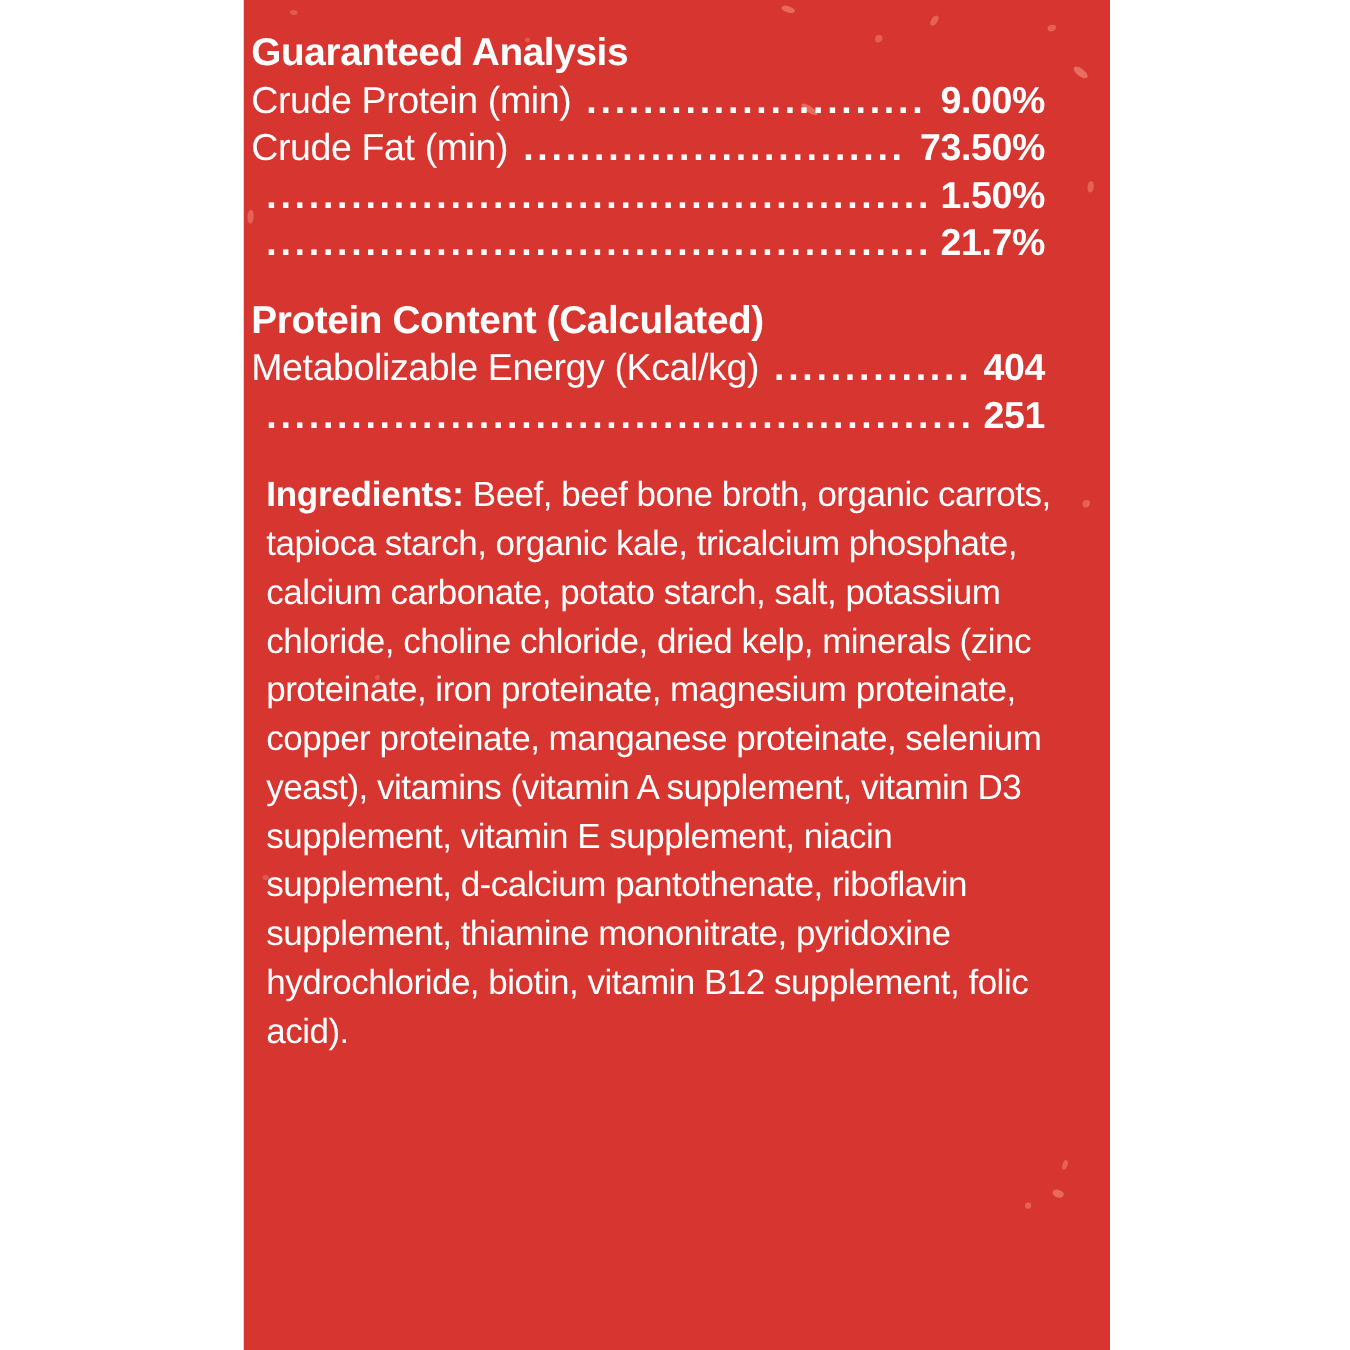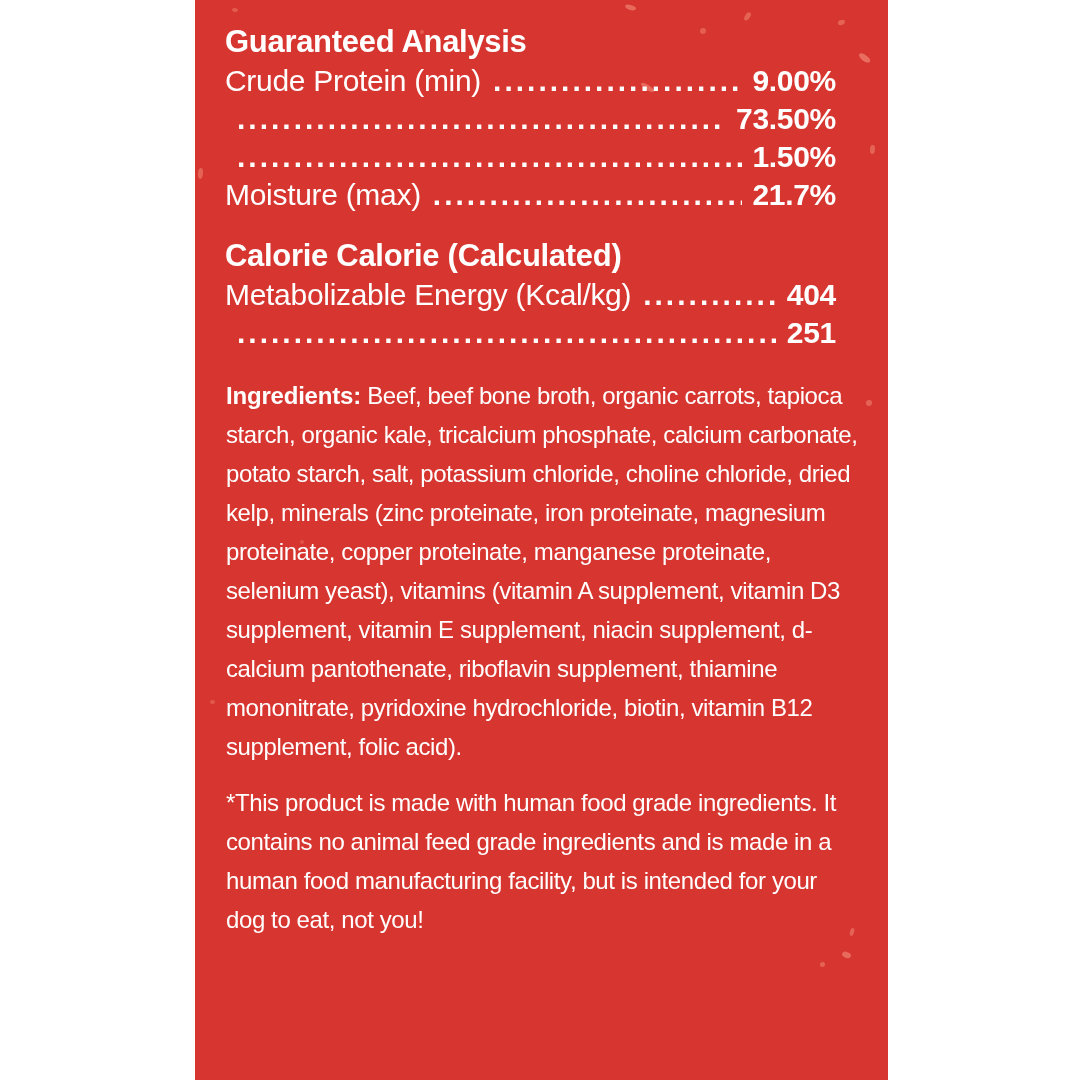--- a/index.html
+++ b/index.html
@@ -14,21 +14,21 @@
     position:absolute;
     left:195px;top:0;
     width:693px;height:1080px;
     background:var(--panel-bg,#d7352f);
     color:var(--panel-fg,#ffffff);
     box-sizing:border-box;
     overflow:hidden;
   }
   .content{
     position:relative;
-    padding:22px 30px 0 30px;
+    padding:22px 30px 0 6px;
     z-index:2;
   }
   .section-heading{
     font-weight:700;
     font-size:31px;
     line-height:40px;
     letter-spacing:-0.3px;
     margin:0;
   }
   .rows{margin:0;}
@@ -46,24 +46,24 @@
     overflow:hidden;
     white-space:nowrap;
     margin:0 10px 0 12px;
     font-weight:700;
     letter-spacing:3px;
     min-width:30px;
   }
   .row-value{white-space:nowrap;font-weight:bold;}
   .section{margin-top:22px;}
   .para{
-    font-size:24px;
+    font-size:28px;
     line-height:39px;
     letter-spacing:-0.4px;
-    margin:24px 0 0 1px;
+    margin:24px 0 0 12px;
   }
   .para .inline-heading{
     font-weight:700;
     letter-spacing:-0.2px;
   }
   .para.disclaimer{margin-top:17px;}
   .speckle{
     position:absolute;
     z-index:1;
     border-radius:50% 40% 55% 45%;
@@ -98,47 +98,46 @@
 
     <h2 class="section-heading">Guaranteed Analysis</h2>
 
     <div class="rows">
       <div class="row">
         <span class="row-label">Crude Protein (min)</span>
         <span class="leader">............................................................</span>
         <span class="row-value">9.00%</span>
       </div>
       <div class="row">
+        <span class="row-label">Crude Fat (min)</span>
         <span class="leader">............................................................</span>
         <span class="row-value">73.50%</span>
       </div>
       <div class="row">
         <span class="leader">............................................................</span>
         <span class="row-value">1.50%</span>
       </div>
       <div class="row">
-        <span class="row-label">Moisture (max)</span>
         <span class="leader">............................................................</span>
         <span class="row-value">21.7%</span>
       </div>
     </div>
 
     <div class="section">
-      <h2 class="section-heading">Calorie Calorie (Calculated)</h2>
+      <h2 class="section-heading">Protein Content (Calculated)</h2>
       <div class="rows">
         <div class="row">
           <span class="row-label">Metabolizable Energy (Kcal/kg)</span>
           <span class="leader">............................................................</span>
           <span class="row-value">404</span>
         </div>
         <div class="row">
           <span class="leader">............................................................</span>
           <span class="row-value">251</span>
         </div>
       </div>
     </div>
 
     <p class="para"><span class="inline-heading">Ingredients:</span> <span>Beef, beef bone broth, organic carrots, tapioca starch, organic kale, tricalcium phosphate, calcium carbonate, potato starch, salt, potassium chloride, choline chloride, dried kelp, minerals (zinc proteinate, iron proteinate, magnesium proteinate, copper proteinate, manganese proteinate, selenium yeast), vitamins (vitamin A supplement, vitamin D3 supplement, vitamin E supplement, niacin supplement, d-calcium pantothenate, riboflavin supplement, thiamine mononitrate, pyridoxine hydrochloride, biotin, vitamin B12 supplement, folic acid).</span></p>
 
-    <p class="para disclaimer">*This product is made with human food grade ingredients. It contains no animal feed grade ingredients and is made in a human food manufacturing facility, but is intended for your dog to eat, not you!</p>
 
   </div>
 </div>
 
 </body></html>

